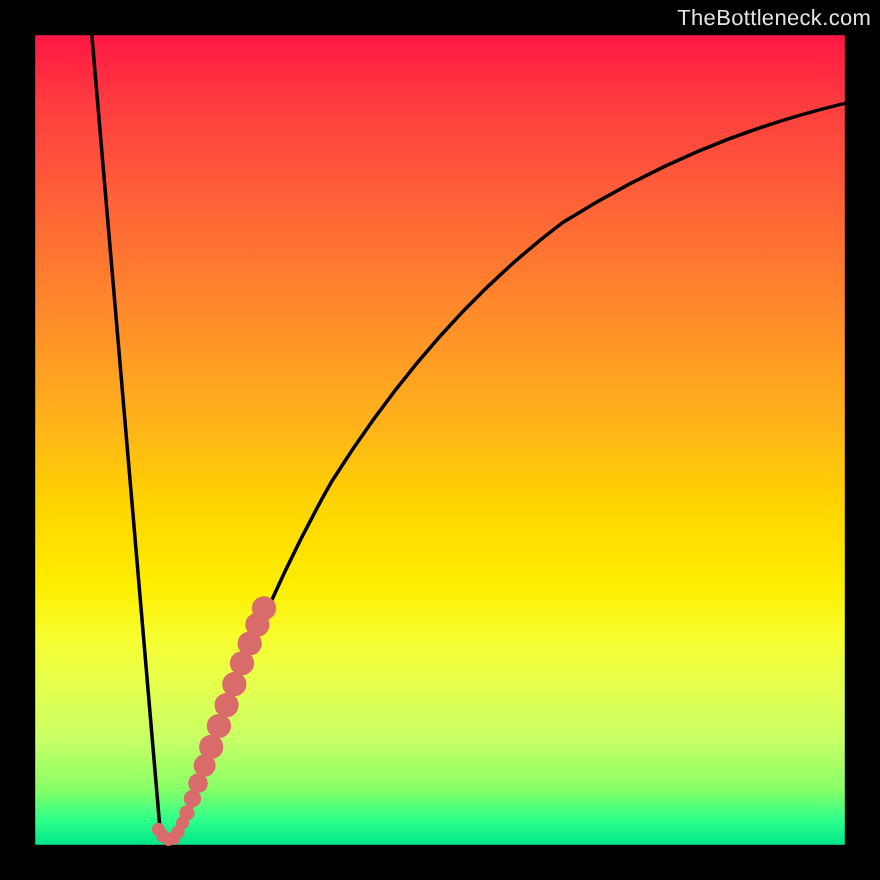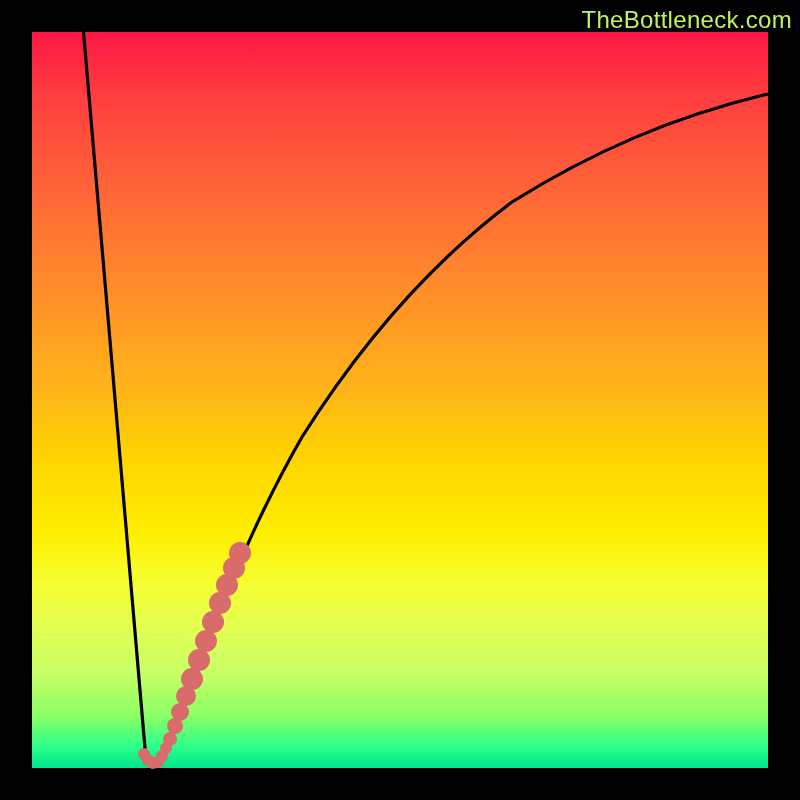--- a/index.html
+++ b/index.html
@@ -38,22 +38,22 @@
       #c8ff66 87%,
       #8aff66 93%,
       #2dff8a 97%,
       #00e68a 100%
     );
   }
   .watermark {
     position: absolute;
     top: 6px;
     right: 8px;
-    color: #bef264;
-    font-size: 24px;
+    color: #e5e5e5;
+    font-size: 20px;
     font-weight: 400;
     letter-spacing: 0.3px;
     user-select: none;
   }
   svg.curves {
     position: absolute;
     left: 0;
     top: 0;
     width: 736px;
     height: 736px;

